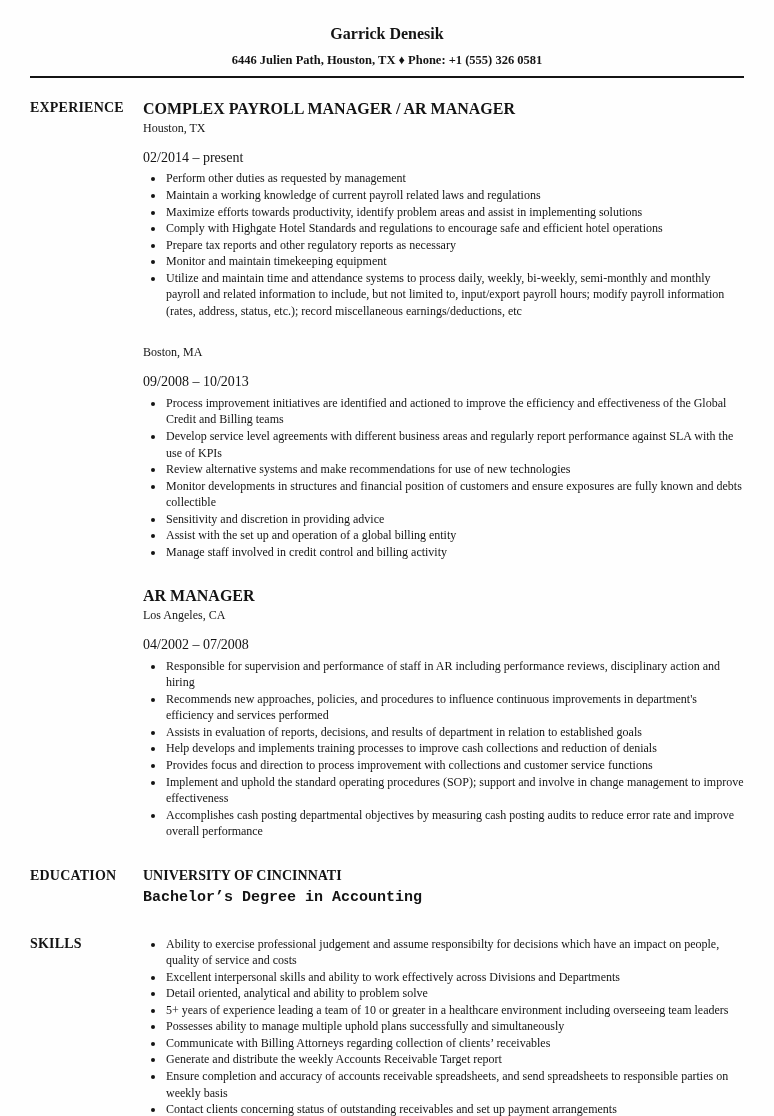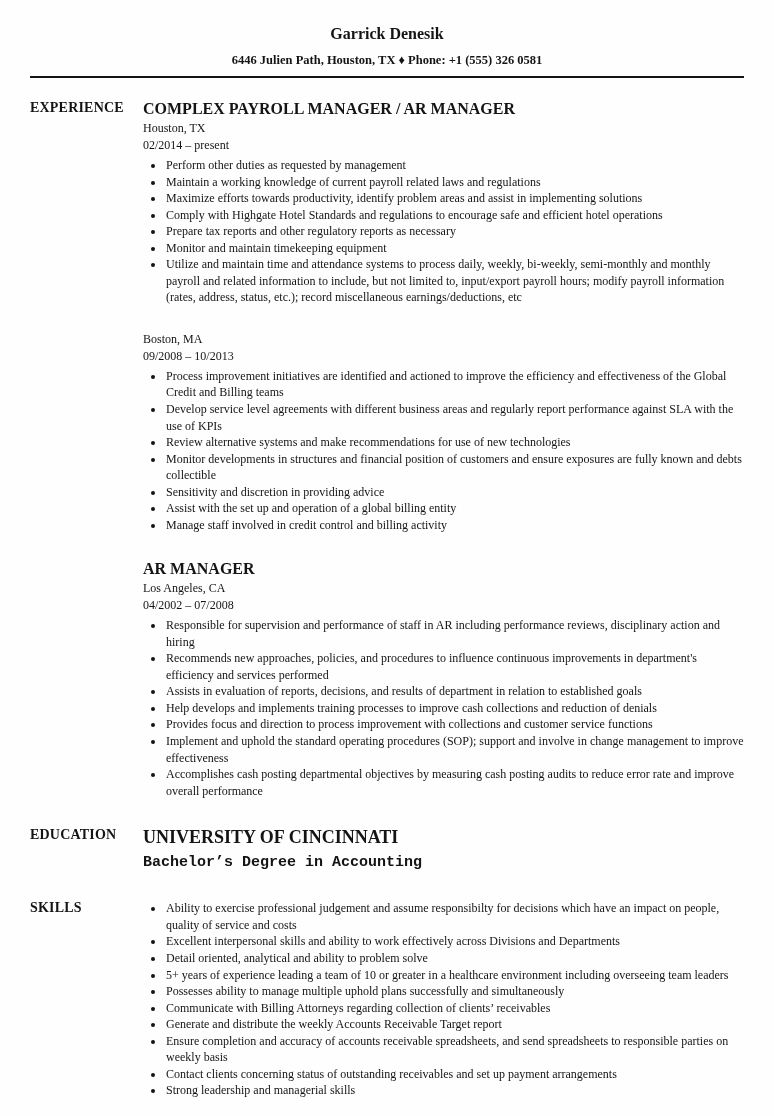--- a/index.html
+++ b/index.html
@@ -39,30 +39,30 @@
     width: 113px;
     font-weight: bold;
     font-size: 14px;
     letter-spacing: 0.2px;
     padding-top: 1px;
   }
   .section-content { flex: 1 1 auto; min-width: 0; }
   .job + .job { margin-top: 26px; }
   .job-title { font-weight: bold; font-size: 16px; line-height: 1.3; }
   .job-location { font-weight: normal; font-size: 12px; margin-top: 1px; line-height: 1.25; }
-  .job-dates { font-size: 12px; margin-top: 2px; line-height: 1.25; }
+  .job-dates { font-size: 14px; margin-top: 13px; line-height: 1.25; }
   ul.bullets {
     margin: 4px 0 0 0;
     padding-left: 22px;
     font-size: 12px;
     line-height: 1.38;
     list-style: disc outside;
   }
   ul.bullets li { padding-left: 1px; margin: 0; }
-  .edu-school { font-weight: bold; font-size: 18px; line-height: 1.3; }
+  .edu-school { font-weight: bold; font-size: 14px; line-height: 1.3; }
   .edu-degree { font-weight: bold; font-size: 15px; margin-top: 4px; line-height: 1.25; font-family: Liberation Mono, monospace; }
   .skills .bullets { margin-top: 1px; }
 </style>
 </head>
 <body>
 
 <div class="page">
 
   <div class="name">Garrick Denesik</div>
   <div class="contact">6446 Julien Path, Houston, TX ♦ Phone: +1 (555) 326 0581</div>

